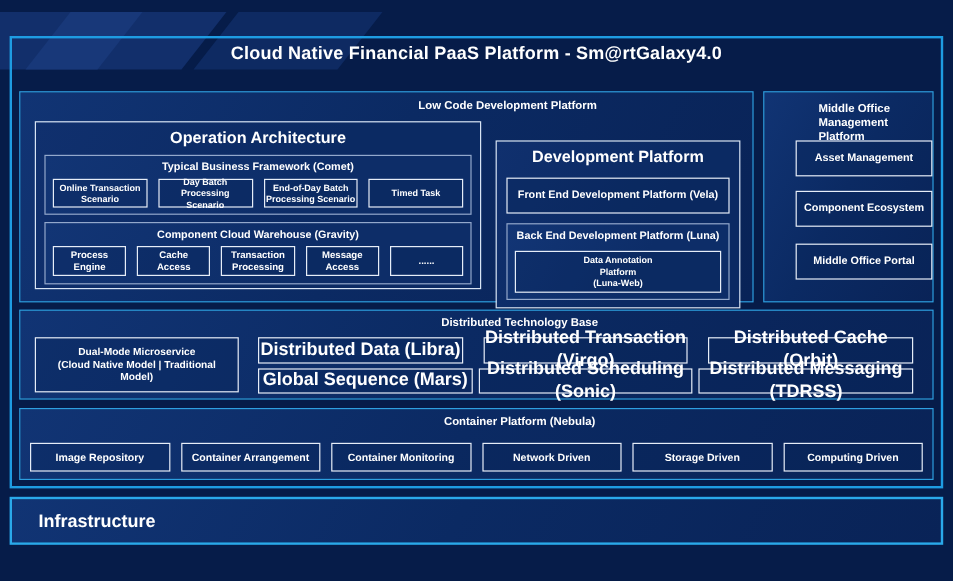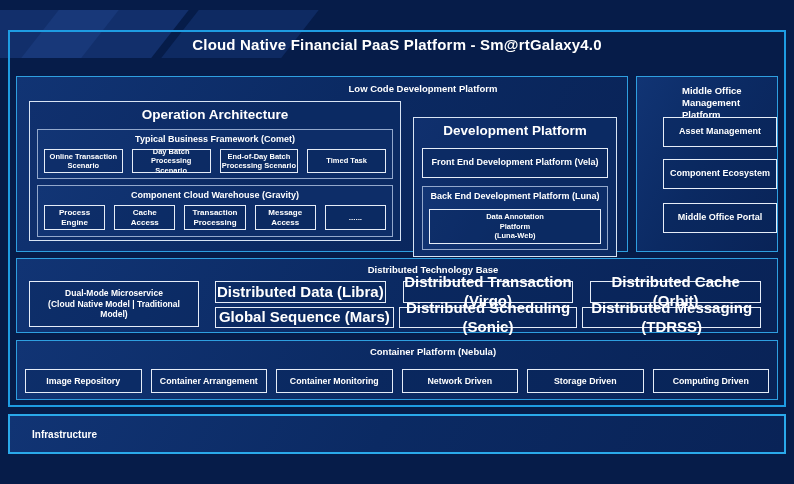--- a/index.html
+++ b/index.html
@@ -79,21 +79,21 @@
   .mid-0{top:40px;} .mid-1{top:82px;} .mid-2{top:126px;}
 
   .microsvc{position:absolute;left:12px;top:22px;width:170px;height:46px;font-size:8.5px;}
   .dist-row1{left:198px;right:16px;top:22px;height:22px;gap:17px;}
   .dist-row2{left:198px;right:16px;top:48px;height:21px;gap:5px;}
   .dist-row1 .bx,.dist-row2 .bx{flex:1;font-size:15px;}
 
   .cont-row{left:8px;right:8px;top:28px;height:24px;gap:9px;}
   .cont-row .bx{flex:1;font-size:8.8px;}
 
-  .infra-label{position:absolute;left:22px;top:0;height:100%;display:flex;align-items:center;font-size:10px;font-weight:bold;}
+  .infra-label{position:absolute;left:22px;top:0;height:100%;display:flex;align-items:center;font-size:15px;font-weight:bold;}
   .infra-row{left:82px;right:16px;top:6px;height:26px;gap:11px;}
   .infra-row .bx{flex:1;font-size:8.8px;}
 </style>
 </head>
 <body>
 
 <div class="deco deco1"></div>
 <div class="deco deco3"></div>
 <div class="deco deco2"></div>
 

